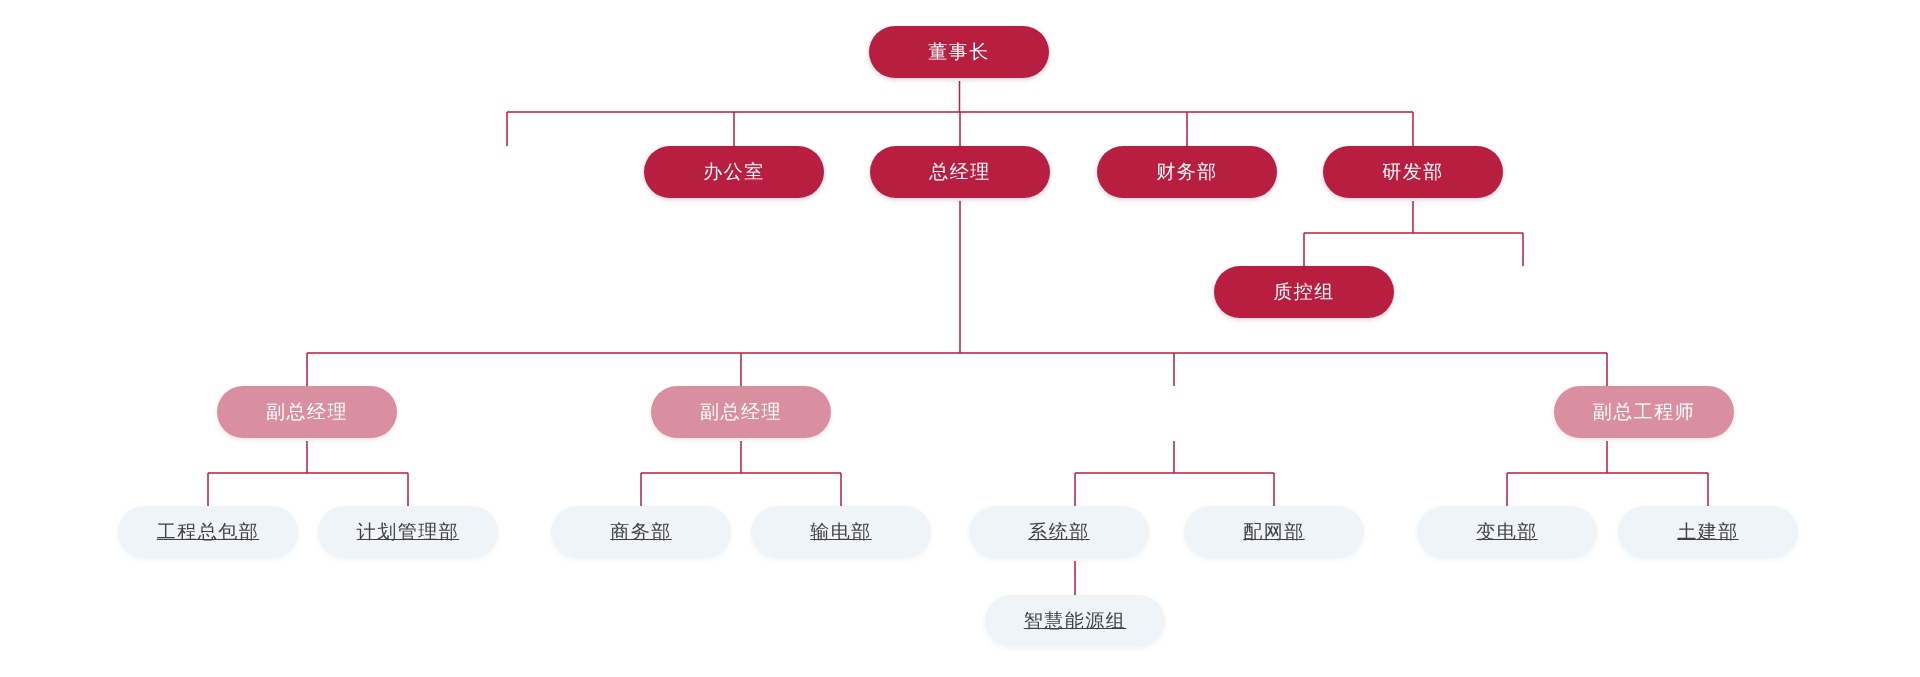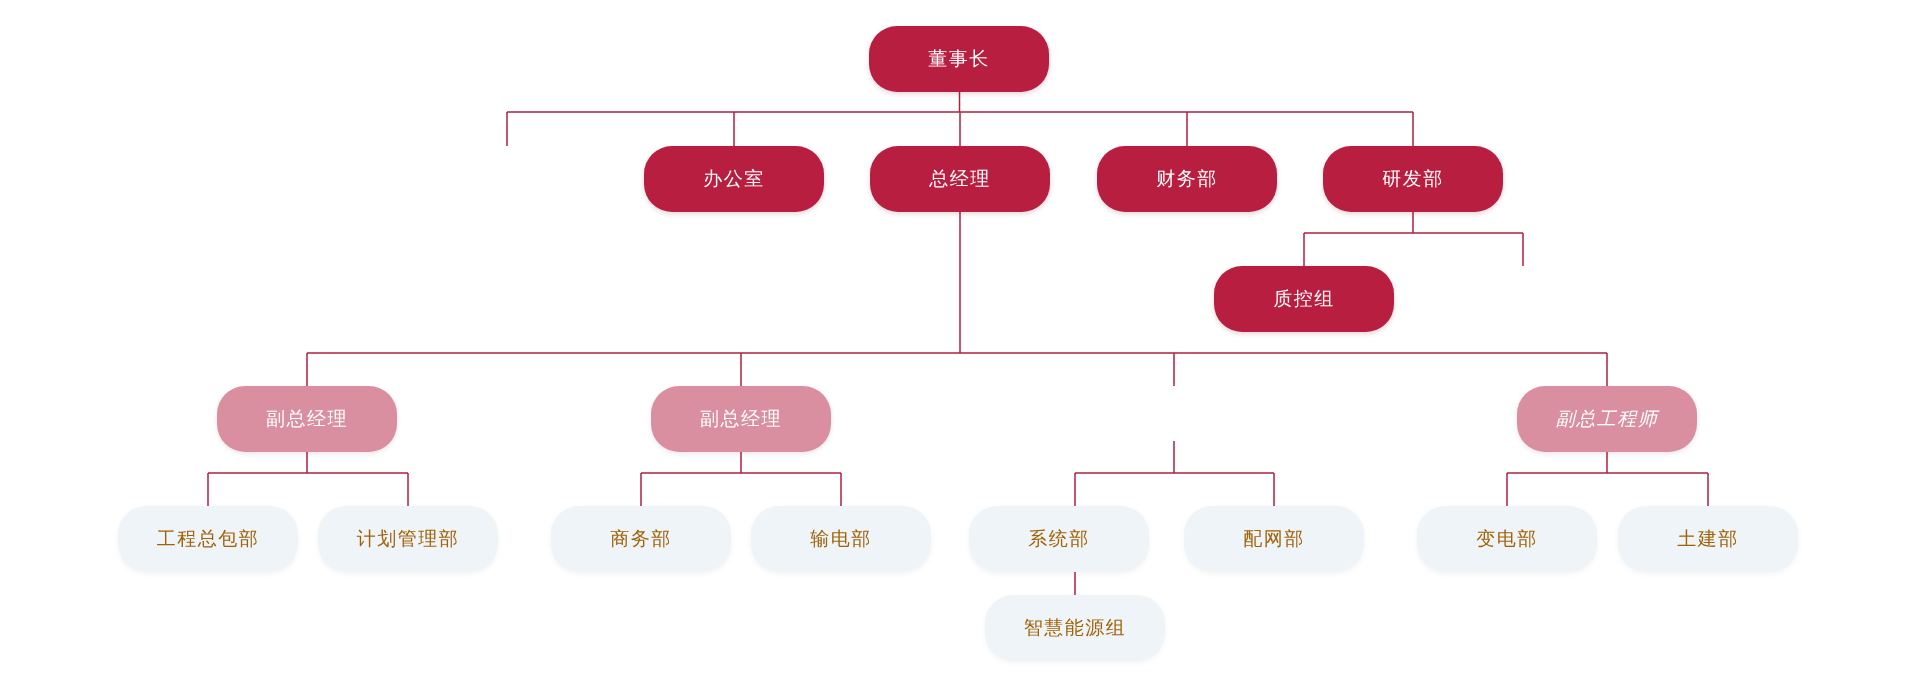--- a/index.html
+++ b/index.html
@@ -19,21 +19,21 @@
   .connectors {
     position: absolute;
     top: 0; left: 0;
     width: 1920px;
     height: 677px;
     pointer-events: none;
   }
   .node {
     position: absolute;
     width: 180px;
-    height: 66px;
+    height: 52px;
     border-radius: 28px;
     display: flex;
     align-items: center;
     justify-content: center;
     font-size: 19px;
     letter-spacing: 1.5px;
     cursor: default;
     white-space: nowrap;
   }
   .tier-dark {
@@ -41,22 +41,23 @@
     color: #ffffff;
     box-shadow: 0 2px 5px rgba(120, 10, 40, 0.18);
   }
   .tier-pink {
     background: #DA8FA0;
     color: #ffffff;
     box-shadow: 0 2px 5px rgba(120, 10, 40, 0.10);
   }
   .tier-light {
     background: #EFF4F8;
-    color: #a16207;
+    color: #404040;
     box-shadow: 0 2px 5px rgba(100, 110, 130, 0.08);
+    text-decoration: underline;
   }
 </style>
 </head>
 <body>
 
 <div class="canvas">
 
   <svg class="connectors" width="1920" height="677" viewBox="0 0 1920 677">
     <g stroke="#AE2140" stroke-width="1.5" fill="none">
 
@@ -108,21 +109,21 @@
 
   <div class="node tier-dark" style="left:644px;  top:146px;">办公室</div>
   <div class="node tier-dark" style="left:870px;  top:146px;">总经理</div>
   <div class="node tier-dark" style="left:1097px; top:146px;">财务部</div>
   <div class="node tier-dark" style="left:1323px; top:146px;text-align:right;">研发部</div>
 
   <div class="node tier-dark" style="left:1214px; top:266px;">质控组</div>
 
   <div class="node tier-pink" style="left:217px;  top:386px;">副总经理</div>
   <div class="node tier-pink" style="left:651px;  top:386px;">副总经理</div>
-  <div class="node tier-pink" style="left:1517px; top:386px;font-style:italic;">副总工程师</div>
+  <div class="node tier-pink" style="left:1554px; top:386px;">副总工程师</div>
 
   <div class="node tier-light" style="left:118px;  top:506px;">工程总包部</div>
   <div class="node tier-light" style="left:318px;  top:506px;">计划管理部</div>
   <div class="node tier-light" style="left:551px;  top:506px;">商务部</div>
   <div class="node tier-light" style="left:751px;  top:506px;">输电部</div>
   <div class="node tier-light" style="left:969px;  top:506px;">系统部</div>
   <div class="node tier-light" style="left:1184px; top:506px;">配网部</div>
   <div class="node tier-light" style="left:1417px; top:506px;">变电部</div>
   <div class="node tier-light" style="left:1618px; top:506px;">土建部</div>
 

